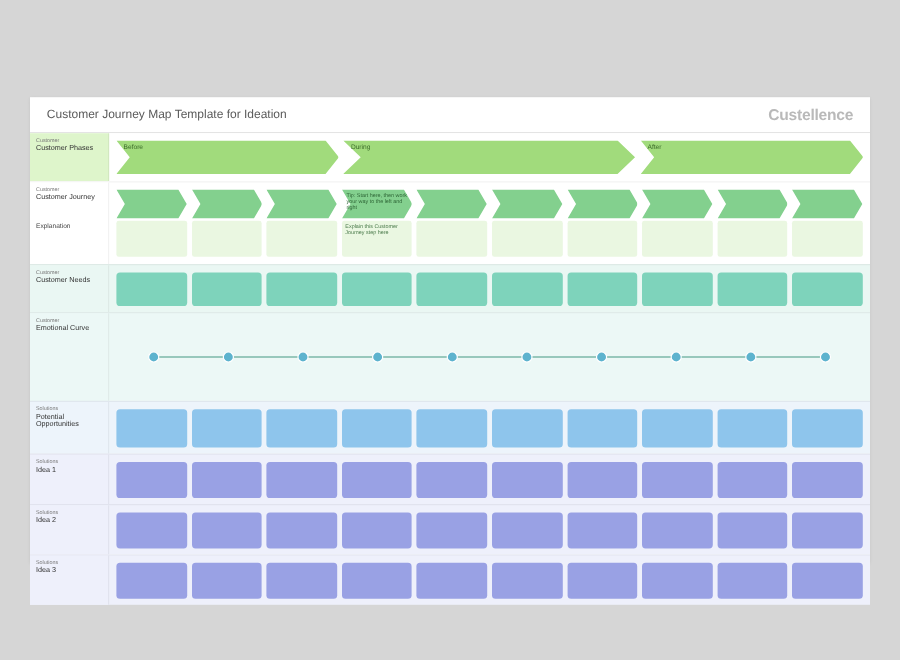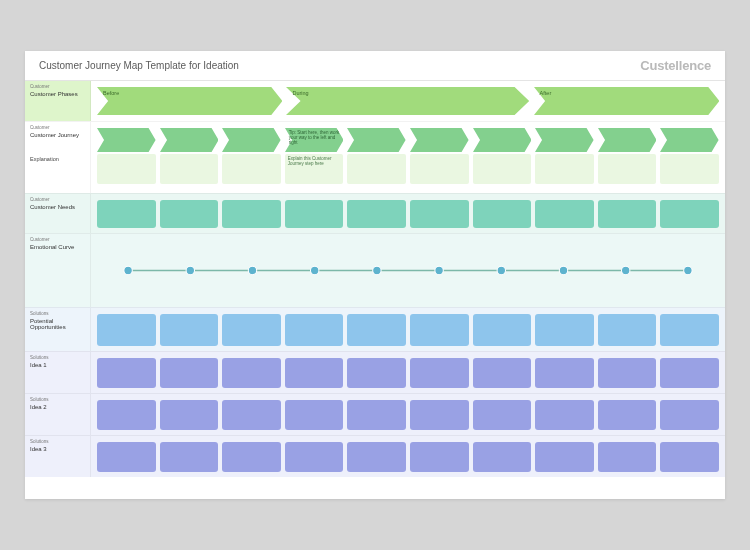--- a/index.html
+++ b/index.html
@@ -9,21 +9,21 @@
     width: 750px;
     height: 550px;
     overflow: hidden;
     display: flex;
     align-items: center;
     justify-content: center;
   }
   .sheet {
     background: #fff;
     width: 700px;
-    height: 448px;
+    height: 388px;
     position: relative;
     box-shadow: 0 1px 3px rgba(0,0,0,0.1);
   }
   .header {
     height: 30px;
     display: flex;
     align-items: center;
     justify-content: space-between;
     padding: 0 14px;
     border-bottom: 1px solid #e4e4e4;

